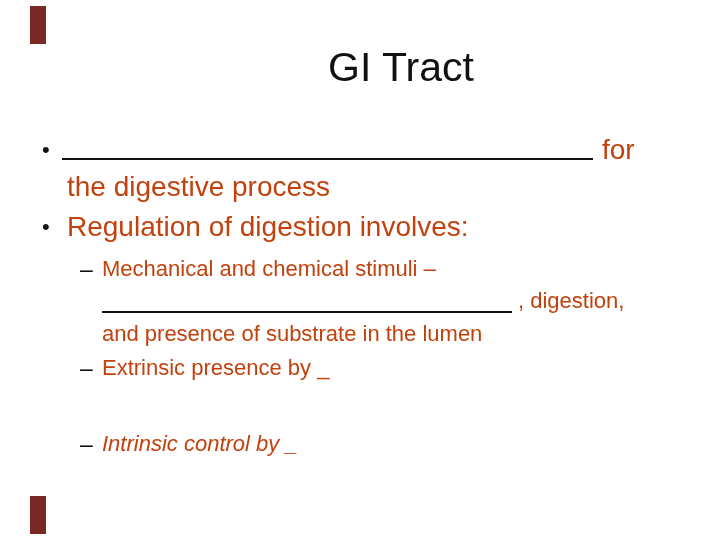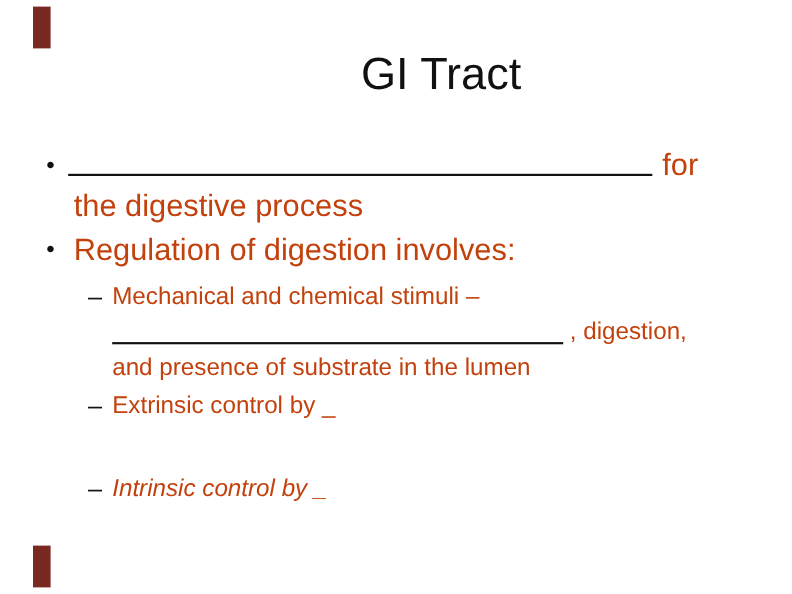--- a/index.html
+++ b/index.html
@@ -104,18 +104,18 @@
   <span class="bullet-dot b2-dot">•</span>
   <span class="txt lvl1 b2-text">Regulation of digestion involves:</span>
 
   <span class="dash-marker s1-dash">–</span>
   <span class="txt lvl2 s1-line1">Mechanical and chemical stimuli –</span>
   <div class="blank-line blank-2"></div>
   <span class="txt lvl2 s1-line2-tail">, digestion,</span>
   <span class="txt lvl2 s1-line3">and presence of substrate in the lumen</span>
 
   <span class="dash-marker s2-dash">–</span>
-  <span class="txt lvl2 s2-text">Extrinsic control by _</span>
+  <span class="txt lvl2 s2-text">Extrinsic presence by _</span>
 
   <span class="dash-marker s3-dash">–</span>
   <span class="txt lvl2 s3-text">Intrinsic control by _</span>
 
 </div>
 
 </body></html>

